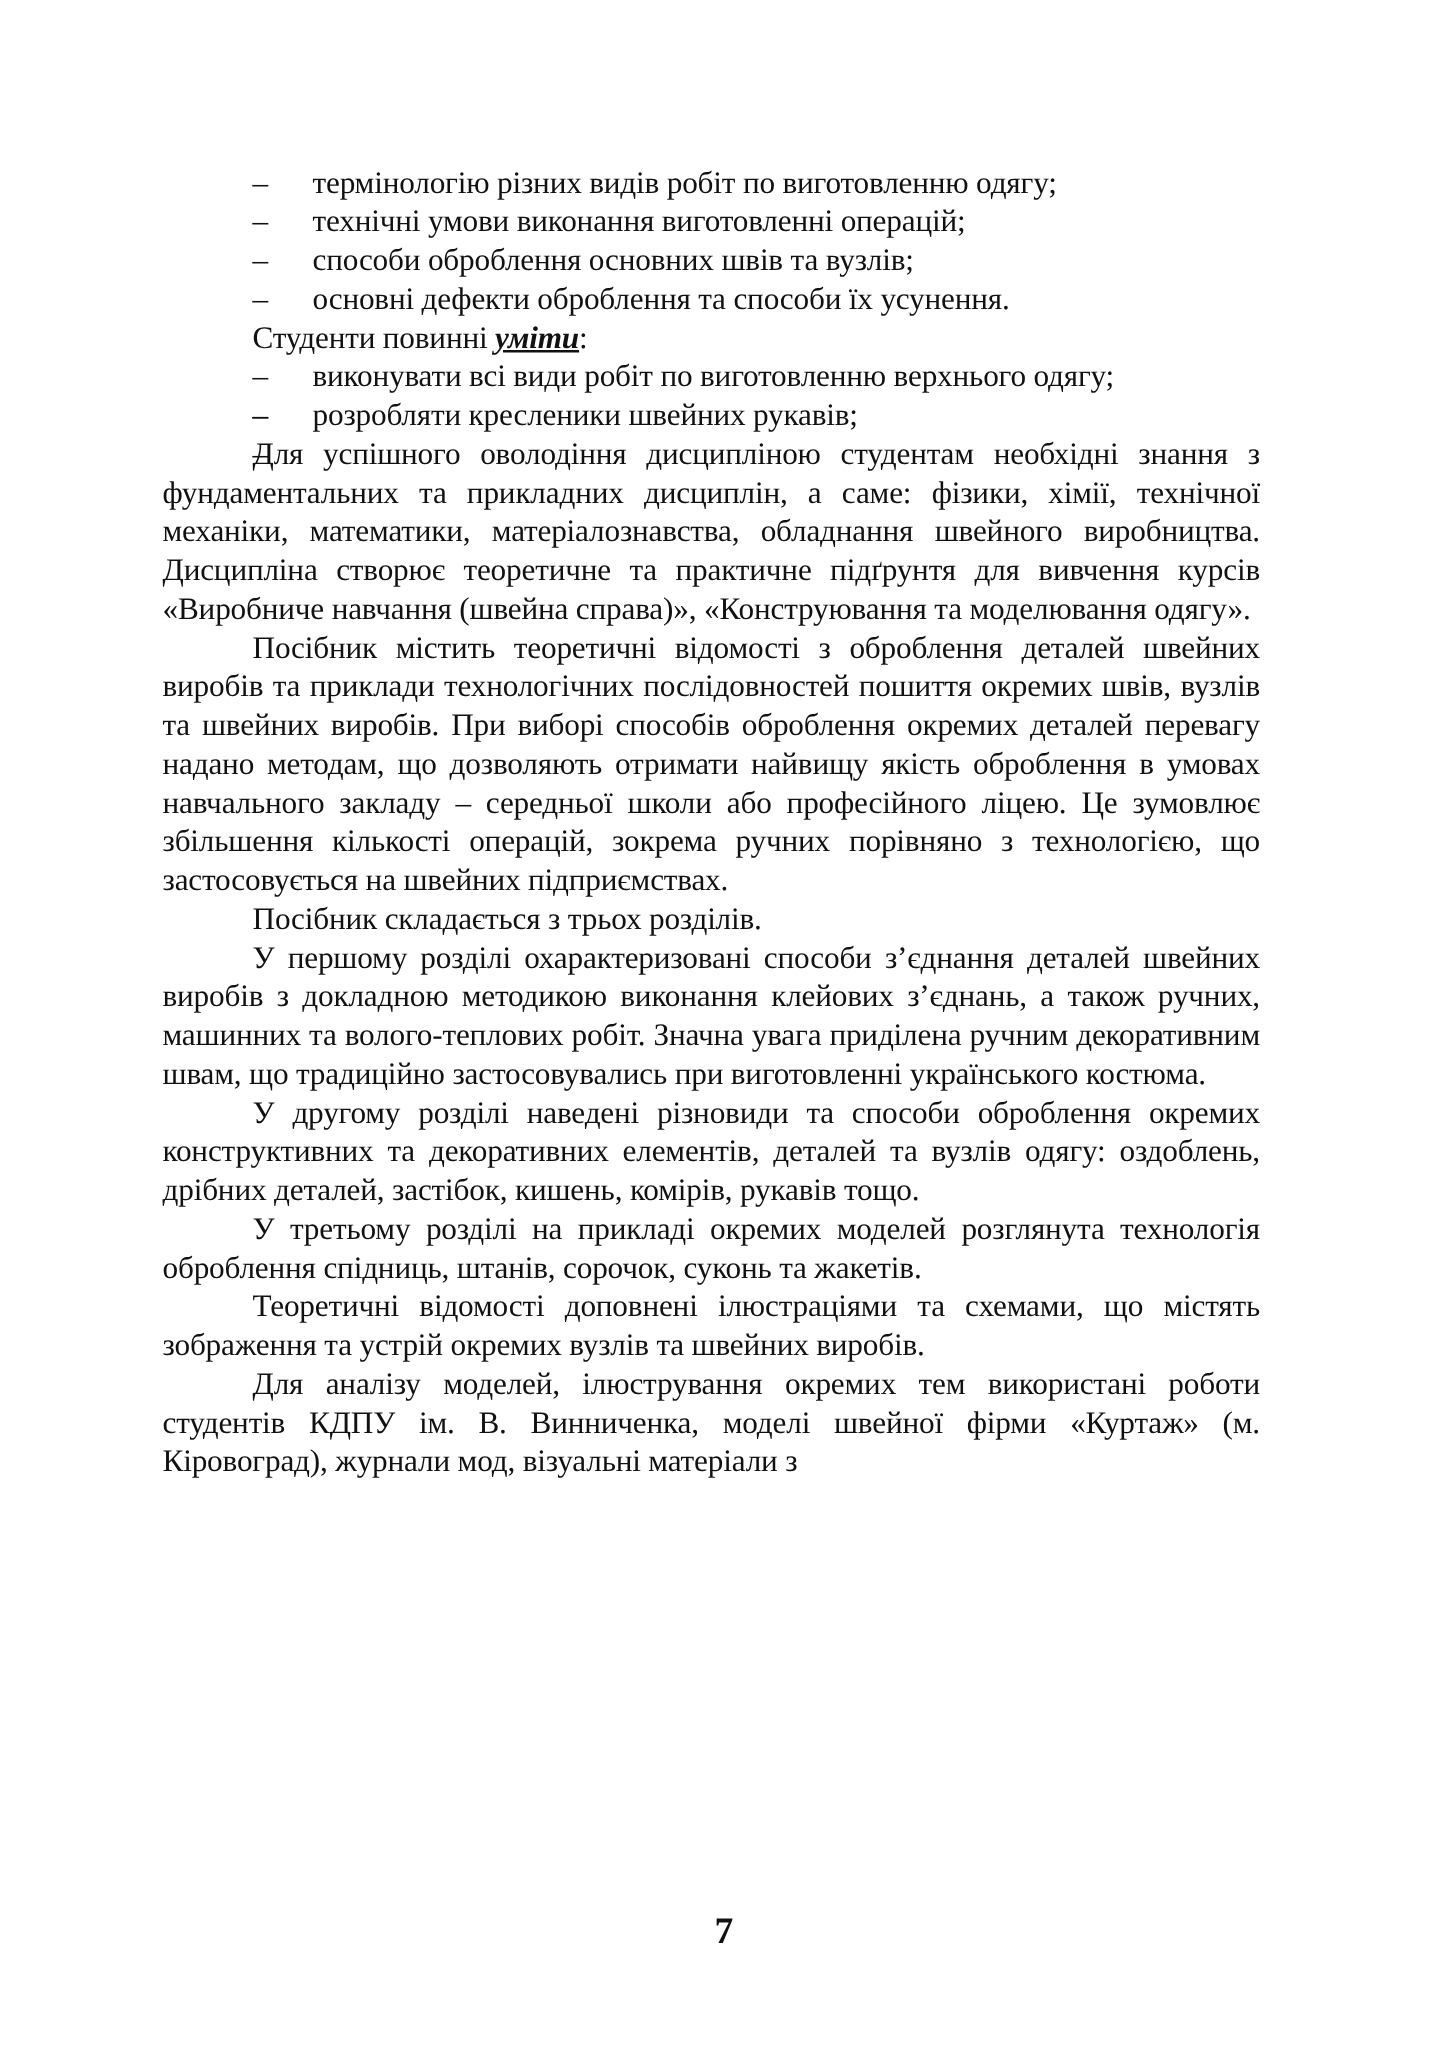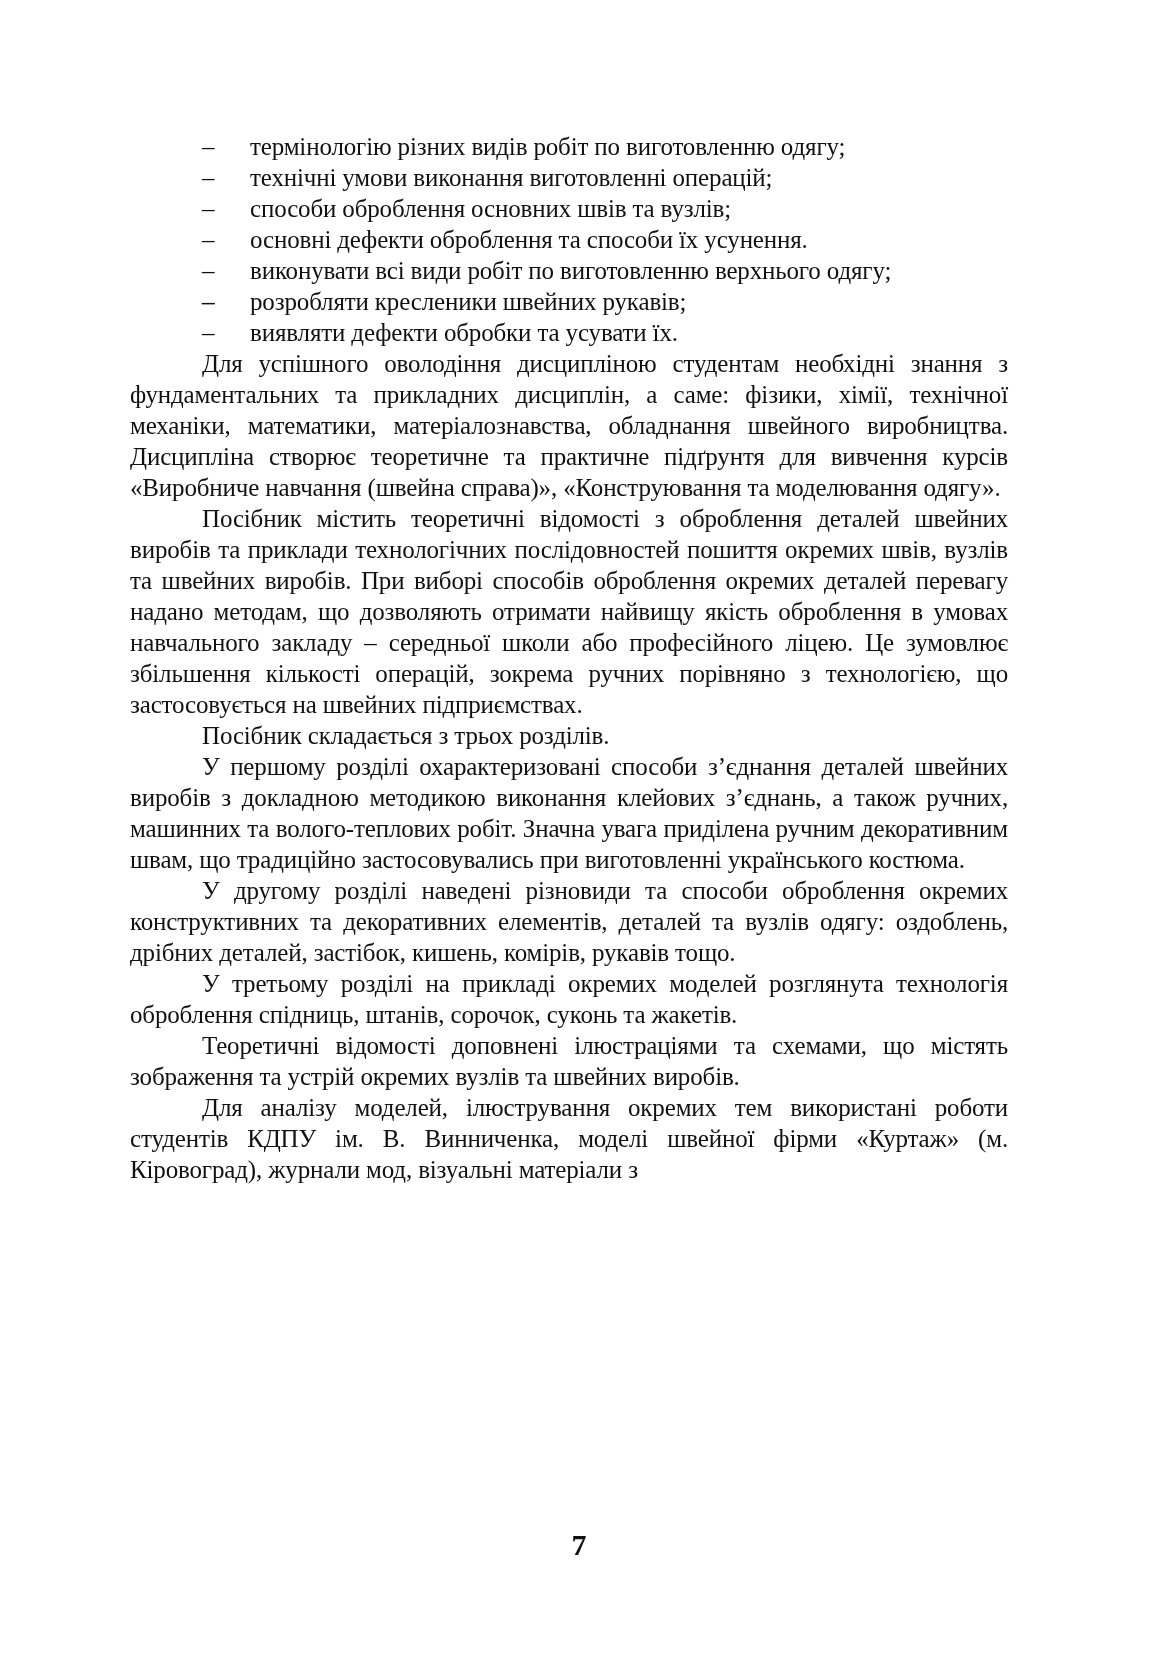--- a/index.html
+++ b/index.html
@@ -23,26 +23,27 @@
 <body>
 
 <div class="page">
   <div>
     <div class="li"><span class="dash">–</span><span>термінологію різних видів робіт по виготовленню одягу;</span></div>
     <div class="li"><span class="dash">–</span><span>технічні умови виконання виготовленні операцій;</span></div>
     <div class="li"><span class="dash">–</span><span>способи оброблення основних швів та вузлів;</span></div>
     <div class="li"><span class="dash">–</span><span>основні дефекти оброблення та способи їх усунення.</span></div>
   </div>
 
+  <div class="lead"><span>Студенти повинні </span><span class="em">уміти</span><span>:</span></div>
 
   <div>
     <div class="li"><span class="dash">–</span><span>виконувати всі види робіт по виготовленню верхнього одягу;</span></div>
     <div class="li"><span class="dash">–</span></div>
     <div class="li"><span class="dash">–</span><span>розробляти креслeники швейних рукавів;</span></div>
-    <div class="li"><span class="dash">–</span><span>виявляти дефекти обробки та усувати їх.</span></div>
+    <div class="li"><span class="dash">–</span></div>
   </div>
 
   <p class="para">Для успішного оволодіння дисципліною студентам необхідні знання з фундаментальних та прикладних дисциплін, а саме: фізики, хімії, технічної механіки, математики, матеріалознавства, обладнання швейного виробництва. Дисципліна створює теоретичне та практичне підґрунтя для вивчення курсів «Виробниче навчання (швейна справа)», «Конструювання та моделювання одягу».</p>
   <p class="para">Посібник містить теоретичні відомості з оброблення деталей швейних виробів та приклади технологічних послідовностей пошиття окремих швів, вузлів та швейних виробів. При виборі способів оброблення окремих деталей перевагу надано методам, що дозволяють отримати найвищу якість оброблення в умовах навчального закладу – середньої школи або професійного ліцею. Це зумовлює збільшення кількості операцій, зокрема ручних порівняно з технологією, що застосовується на швейних підприємствах.</p>
   <p class="para">Посібник складається з трьох розділів.</p>
   <p class="para">У першому розділі охарактеризовані способи з’єднання деталей швейних виробів з докладною методикою виконання клейових з’єднань, а також ручних, машинних та волого-теплових робіт. Значна увага приділена ручним декоративним швам, що традиційно застосовувались при виготовленні українського костюма.</p>
   <p class="para">У другому розділі наведені різновиди та способи оброблення окремих конструктивних та декоративних елементів, деталей та вузлів одягу: оздоблень, дрібних деталей, застібок, кишень, комірів, рукавів тощо.</p>
   <p class="para">У третьому розділі на прикладі окремих моделей розглянута технологія оброблення спідниць, штанів, сорочок, суконь та жакетів.</p>
   <p class="para">Теоретичні відомості доповнені ілюстраціями та схемами, що містять зображення та устрій окремих вузлів та швейних виробів.</p>
   <p class="para">Для аналізу моделей, ілюстрування окремих тем використані роботи студентів КДПУ ім. В. Винниченка, моделі швейної фірми «Куртаж» (м. Кіровоград), журнали мод, візуальні матеріали з</p>

